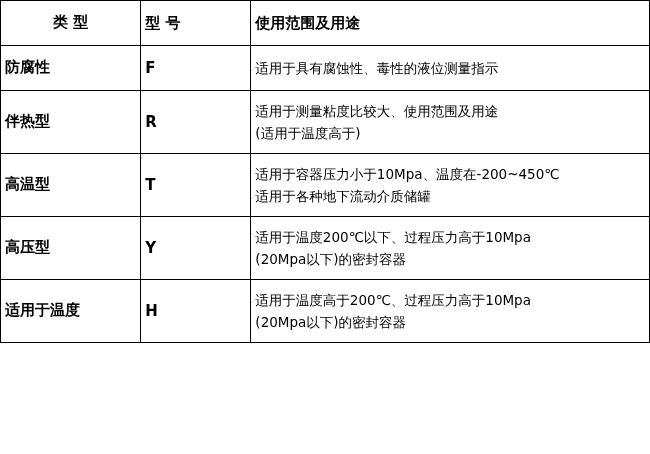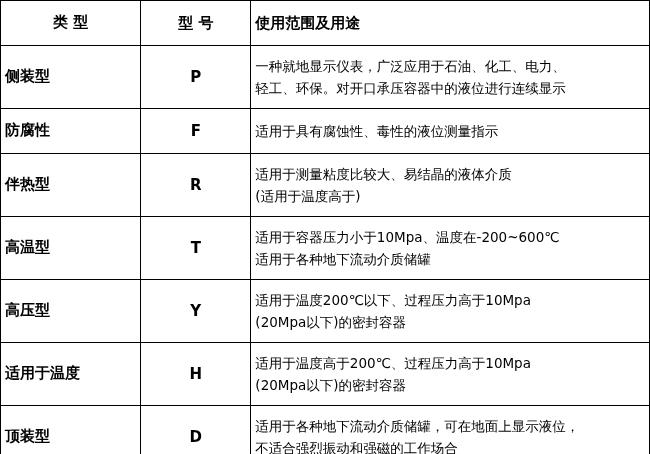--- a/index.html
+++ b/index.html
@@ -42,21 +42,20 @@
     padding-left: 8px;
     line-height: 1.45;
   }
   .cell-type.center {
     text-align: center;
     padding-left: 0;
   }
   .cell-model {
     font-size: 15px;
     font-weight: bold;
-    text-align: center;
   }
   .cell-desc {
     font-size: 13.5px;
     padding: 6px 8px 6px 10px;
     line-height: 1.65;
   }
   .cell-desc.header {
     font-weight: bold;
     font-size: 15px;
     padding-top: 0;
@@ -78,69 +77,53 @@
     <col class="col-type">
     <col class="col-model">
     <col class="col-desc">
   </colgroup>
   <tbody>
     <tr class="header-row">
       <td class="cell-type center">类 型</td>
       <td class="cell-model">型 号</td>
       <td class="cell-desc header">使用范围及用途</td>
     </tr>
-  <tr class="r-tall">
-        <td class="cell-type">侧装型</td>
-        <td class="cell-model">P</td>
-        <td class="cell-desc">
-          <span class="desc-line">一种就地显示仪表，广泛应用于石油、化工、电力、</span>
-          <span class="desc-line">轻工、环保。对开口承压容器中的液位进行连续显示</span>
-        </td>
-      </tr>
       <tr class="r-short">
         <td class="cell-type">防腐性</td>
         <td class="cell-model">F</td>
         <td class="cell-desc">
           <span class="desc-line">适用于具有腐蚀性、毒性的液位测量指示</span>
         </td>
       </tr>
       <tr class="r-tall">
         <td class="cell-type">伴热型</td>
         <td class="cell-model">R</td>
         <td class="cell-desc">
-          <span class="desc-line">适用于测量粘度比较大、易结晶的液体介质</span>
+          <span class="desc-line">适用于测量粘度比较大、使用范围及用途</span>
           <span class="desc-line">(适用于温度高于)</span>
         </td>
       </tr>
       <tr class="r-tall">
         <td class="cell-type">高温型</td>
         <td class="cell-model">T</td>
         <td class="cell-desc">
-          <span class="desc-line">适用于容器压力小于10Mpa、温度在-200~600℃</span>
+          <span class="desc-line">适用于容器压力小于10Mpa、温度在-200~450℃</span>
           <span class="desc-line">适用于各种地下流动介质储罐</span>
         </td>
       </tr>
       <tr class="r-tall">
         <td class="cell-type">高压型</td>
         <td class="cell-model">Y</td>
         <td class="cell-desc">
           <span class="desc-line">适用于温度200℃以下、过程压力高于10Mpa</span>
           <span class="desc-line">(20Mpa以下)的密封容器</span>
         </td>
       </tr>
       <tr class="r-tall">
         <td class="cell-type">适用于温度</td>
         <td class="cell-model">H</td>
         <td class="cell-desc">
           <span class="desc-line">适用于温度高于200℃、过程压力高于10Mpa</span>
           <span class="desc-line">(20Mpa以下)的密封容器</span>
         </td>
       </tr>
-      <tr class="r-tall">
-        <td class="cell-type">顶装型</td>
-        <td class="cell-model">D</td>
-        <td class="cell-desc">
-          <span class="desc-line">适用于各种地下流动介质储罐，可在地面上显示液位，</span>
-          <span class="desc-line">不适合强烈振动和强磁的工作场合</span>
-        </td>
-      </tr>
     </tbody>
 </table>
 
 </body></html>

